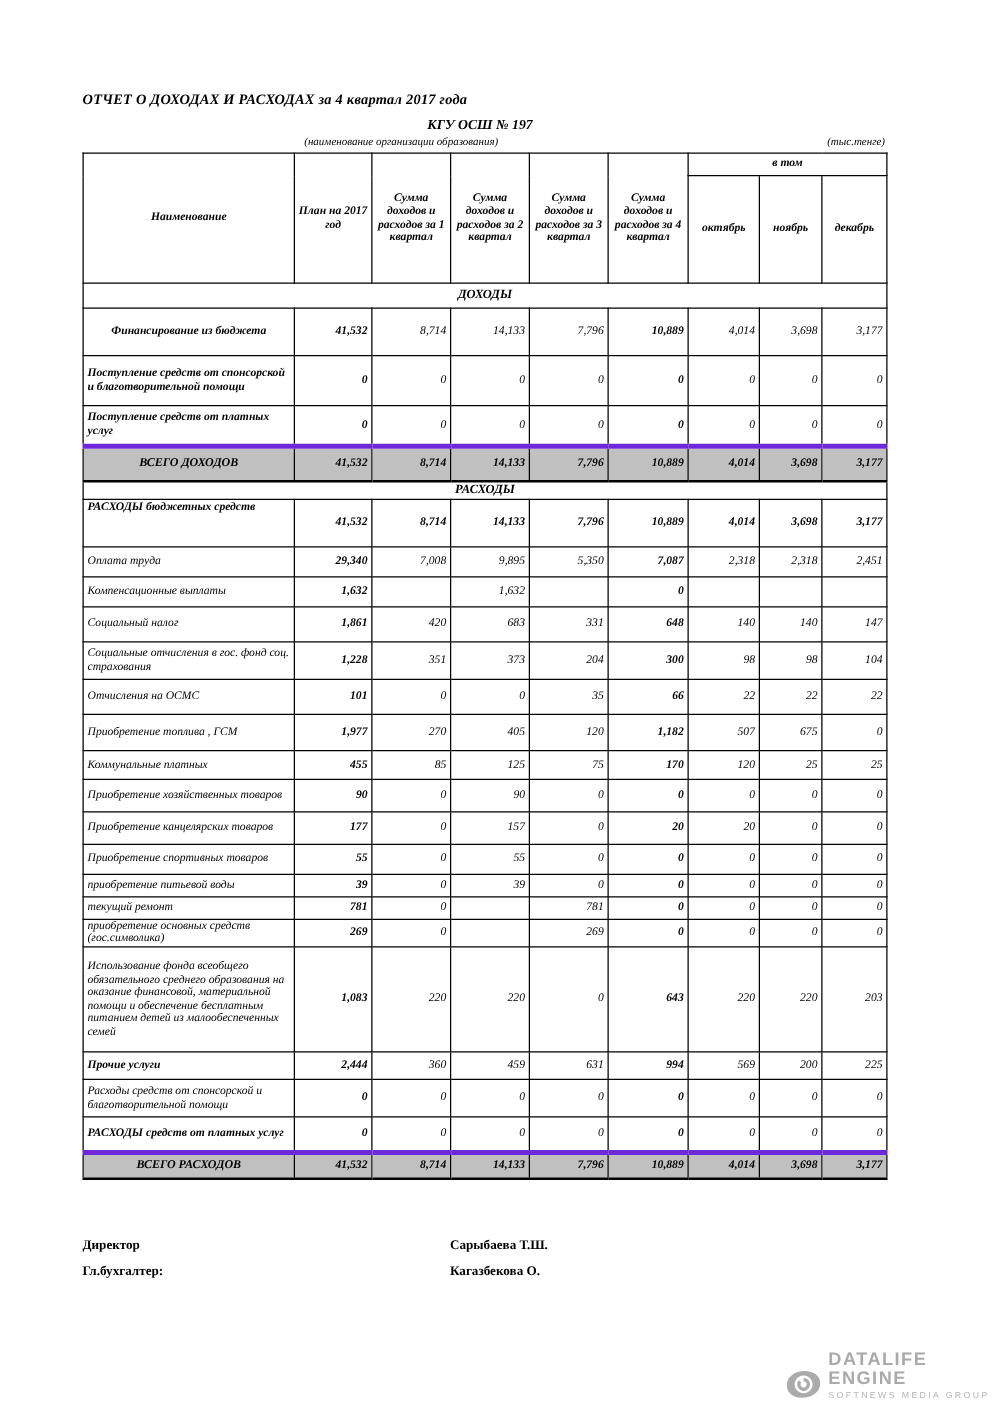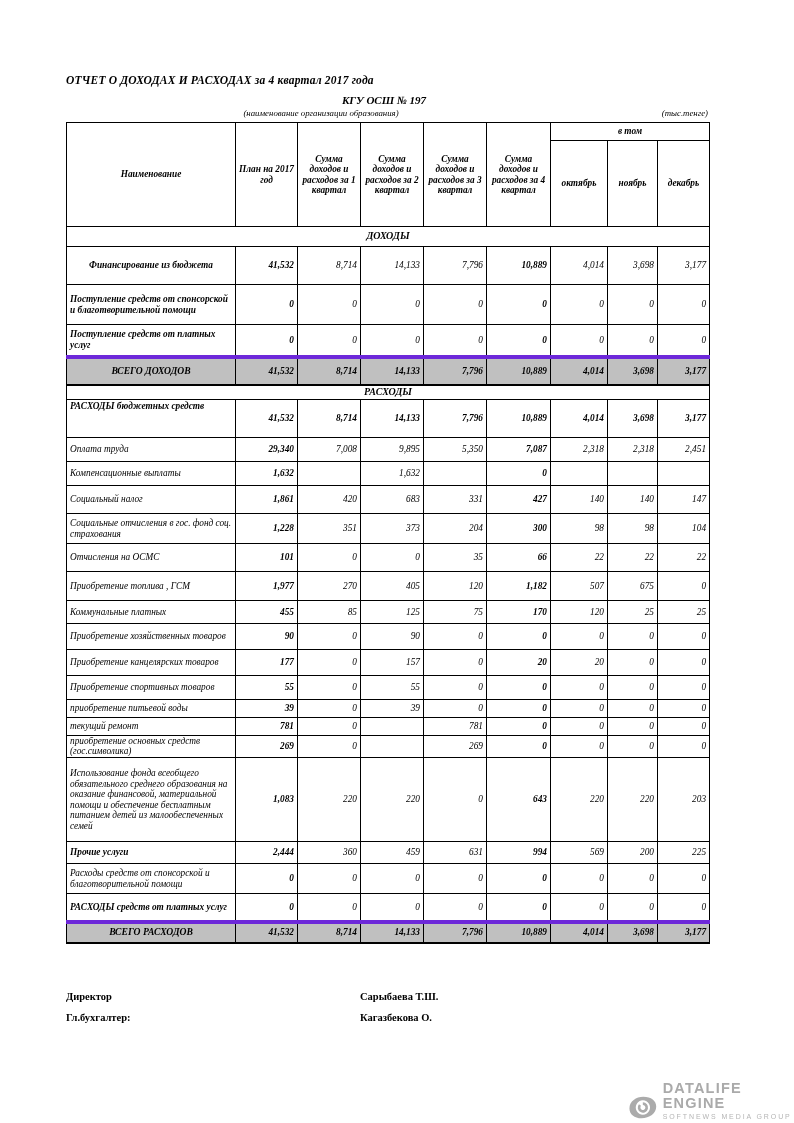--- a/index.html
+++ b/index.html
@@ -190,21 +190,21 @@
         <td class="num c7"></td>
       </tr>
       <tr class="row" style="height: 28px;">
         <td class="lbl">
           <div>Социальный налог</div>
         </td>
         <td class="num c0">1,861</td>
         <td class="num c1">420</td>
         <td class="num c2">683</td>
         <td class="num c3">331</td>
-        <td class="num c4">427</td>
+        <td class="num c4">648</td>
         <td class="num c5">140</td>
         <td class="num c6">140</td>
         <td class="num c7">147</td>
       </tr>
       <tr class="row" style="height: 30px;">
         <td class="lbl">
           <div>Социальные отчисления в гос. фонд соц. страхования</div>
         </td>
         <td class="num c0">1,228</td>
         <td class="num c1">351</td>

